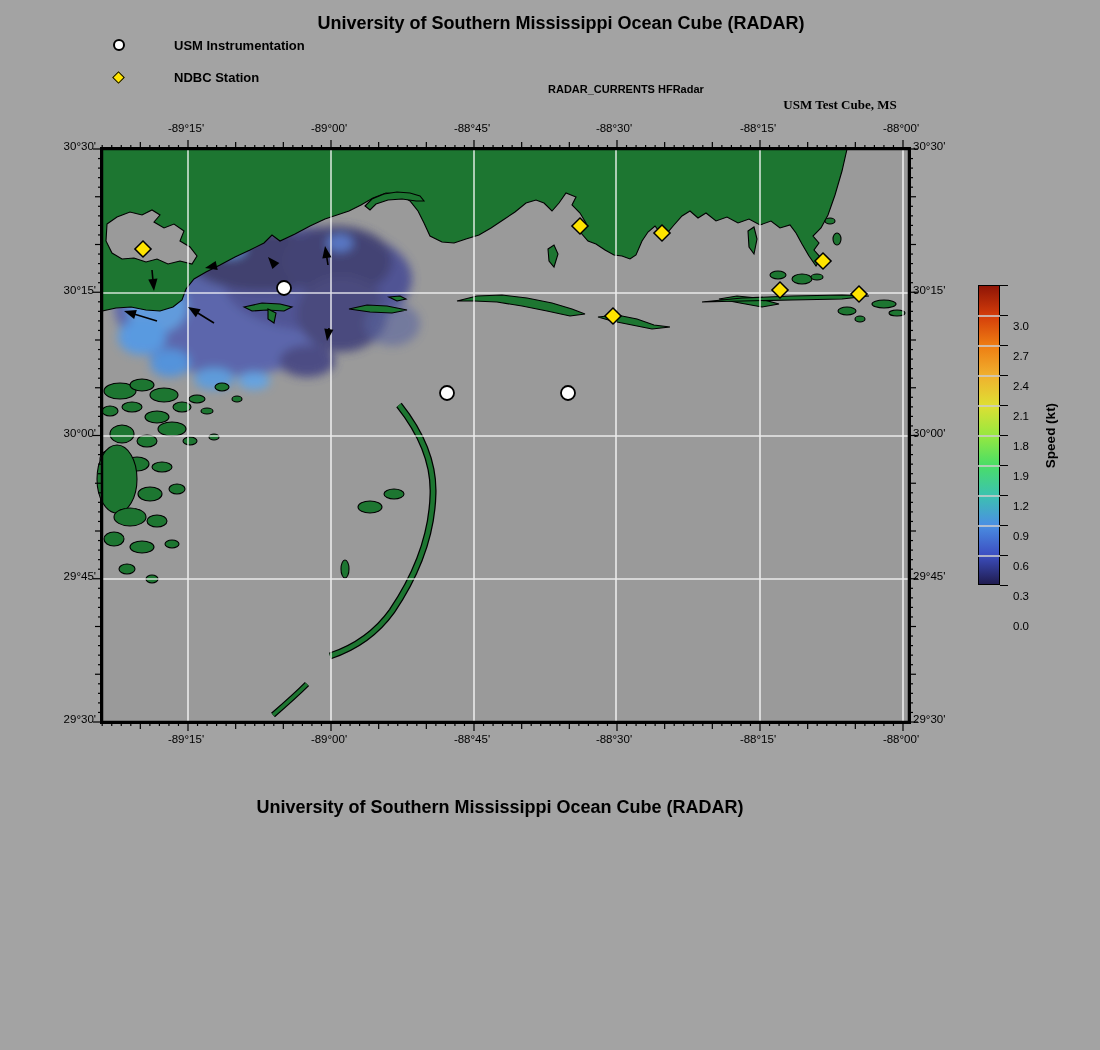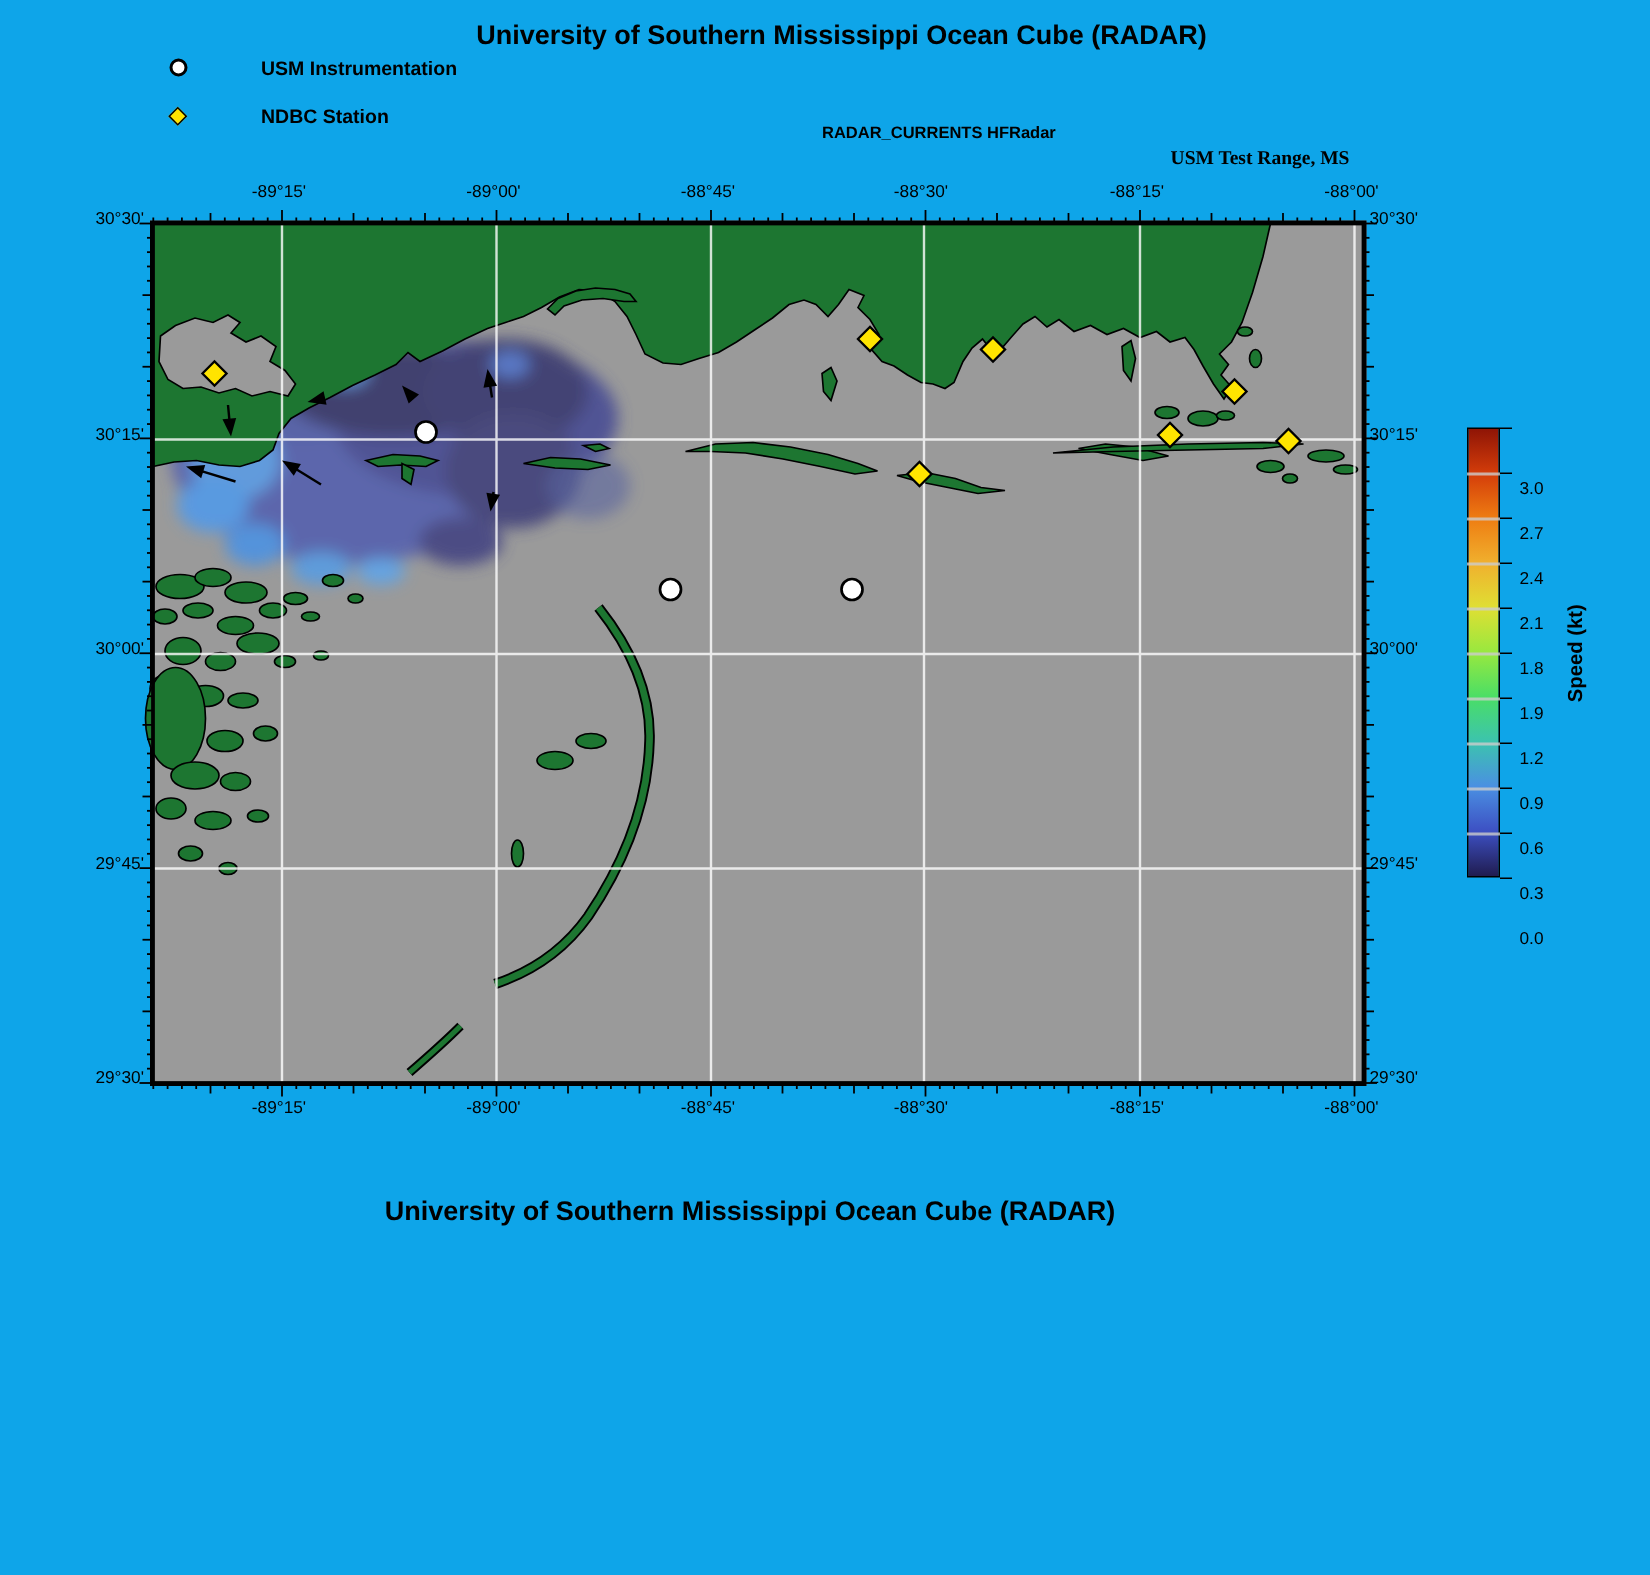--- a/index.html
+++ b/index.html
@@ -1,16 +1,16 @@
 <!DOCTYPE html>
 <html><head>
 <meta charset="utf-8">
 <style>
   html,body{margin:0;padding:0;background:#fff;}
-  #page{position:relative;width:1100px;height:1050px;background:#0ea5e9;overflow:hidden;
+  #page{position:relative;width:1100px;height:1050px;background:#a3a3a3;overflow:hidden;
         font-family:"Liberation Sans",sans-serif;color:#000;}
   .abs{position:absolute;}
   .title{font-size:18px;font-weight:bold;text-align:center;}
   .subtitle{font-family:"Liberation Serif",serif;font-size:16px;font-weight:bold;text-align:center;}
   .range-label{font-family:"Liberation Serif",serif;font-size:13px;font-weight:bold;text-align:center;}
   .leg-row{position:absolute;height:16px;display:flex;align-items:center;gap:4px;}
   .leg-text{font-size:13px;font-weight:bold;white-space:nowrap;padding-left:45px;}
   .leg-circle{width:12px;height:12px;border:2.4px solid #000;border-radius:50%;background:#fff;box-sizing:border-box;}
   .leg-diamond{width:9px;height:9px;background:#ffe400;border:1.6px solid #000;transform:rotate(45deg);box-sizing:border-box;}
   #vecbox{border:2px solid #000;background:#fff;}
@@ -39,21 +39,21 @@
     <span class="leg-circle"></span>
     <span class="leg-text">USM Instrumentation</span>
   </div>
   <div class="leg-row" style="left:114px;top:69px;">
     <span class="leg-diamond"></span>
     <span class="leg-text" style="margin-left:2px;">NDBC Station</span>
   </div>
 
   <div class="abs vec-caption" style="left:548px;top:83px;">RADAR_CURRENTS HFRadar</div>
 
-  <div class="abs range-label" style="left:765px;top:97px;width:150px;">USM Test Range, MS</div>
+  <div class="abs range-label" style="left:765px;top:97px;width:150px;">USM Test Cube, MS</div>
 
   <div id="map-frame" class="abs" style="left:100px;top:147px;width:807px;height:573px;">
     <svg id="map-svg" width="807" height="573" viewBox="0 0 807 573" style="overflow:visible;display:block;">
       <defs>
         <filter id="blobBlur" x="-30%" y="-30%" width="160%" height="160%">
           <feGaussianBlur stdDeviation="5"></feGaussianBlur>
         </filter>
       </defs>
 
       <rect x="0" y="0" width="807" height="573" fill="#9a9a9a"></rect>

